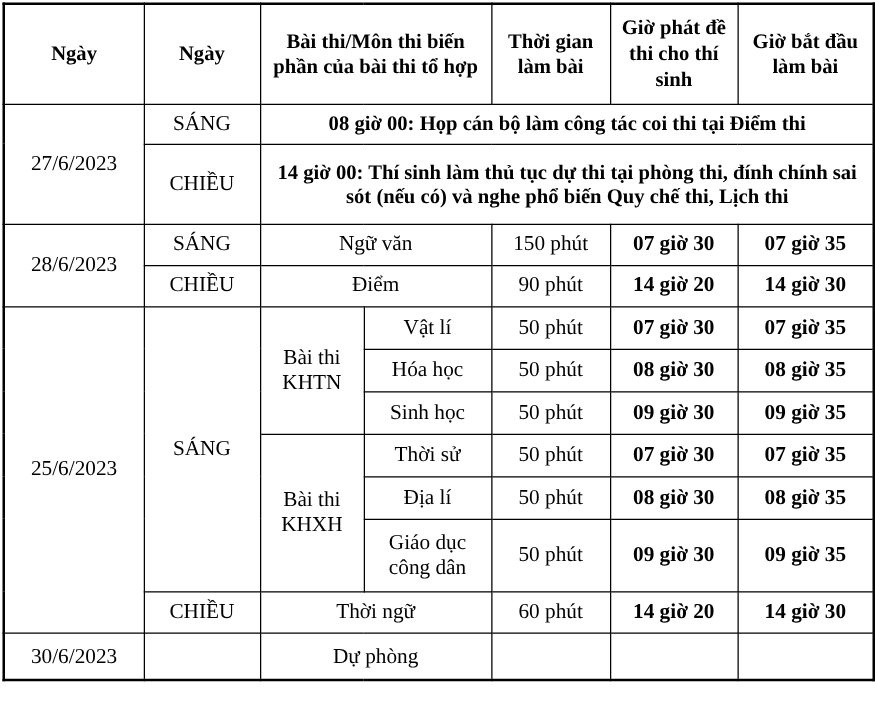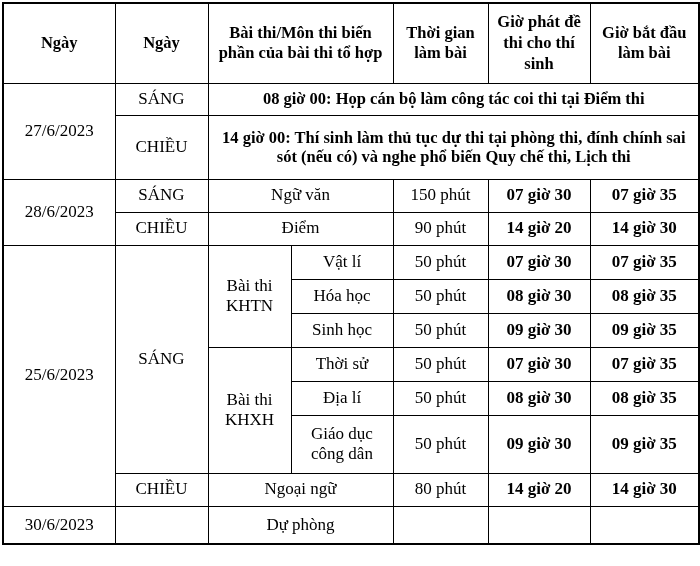--- a/index.html
+++ b/index.html
@@ -143,22 +143,22 @@
 
   <tr class="r-gdcd">
     <td>Giáo dục công dân</td>
     <td>50 phút</td>
     <td class="time-bold">09 giờ 30</td>
     <td class="time-bold">09 giờ 35</td>
   </tr>
 
   <tr class="r-std">
     <td>CHIỀU</td>
-    <td colspan="2">Ngoại ngữ</td>
-    <td>80 phút</td>
+    <td colspan="2">Thời ngữ</td>
+    <td>60 phút</td>
     <td class="time-bold">14 giờ 20</td>
     <td class="time-bold">14 giờ 30</td>
   </tr>
 
   <tr class="r-last">
     <td>30/6/2023</td>
     <td></td>
     <td colspan="2">Dự phòng</td>
     <td></td>
     <td></td>

